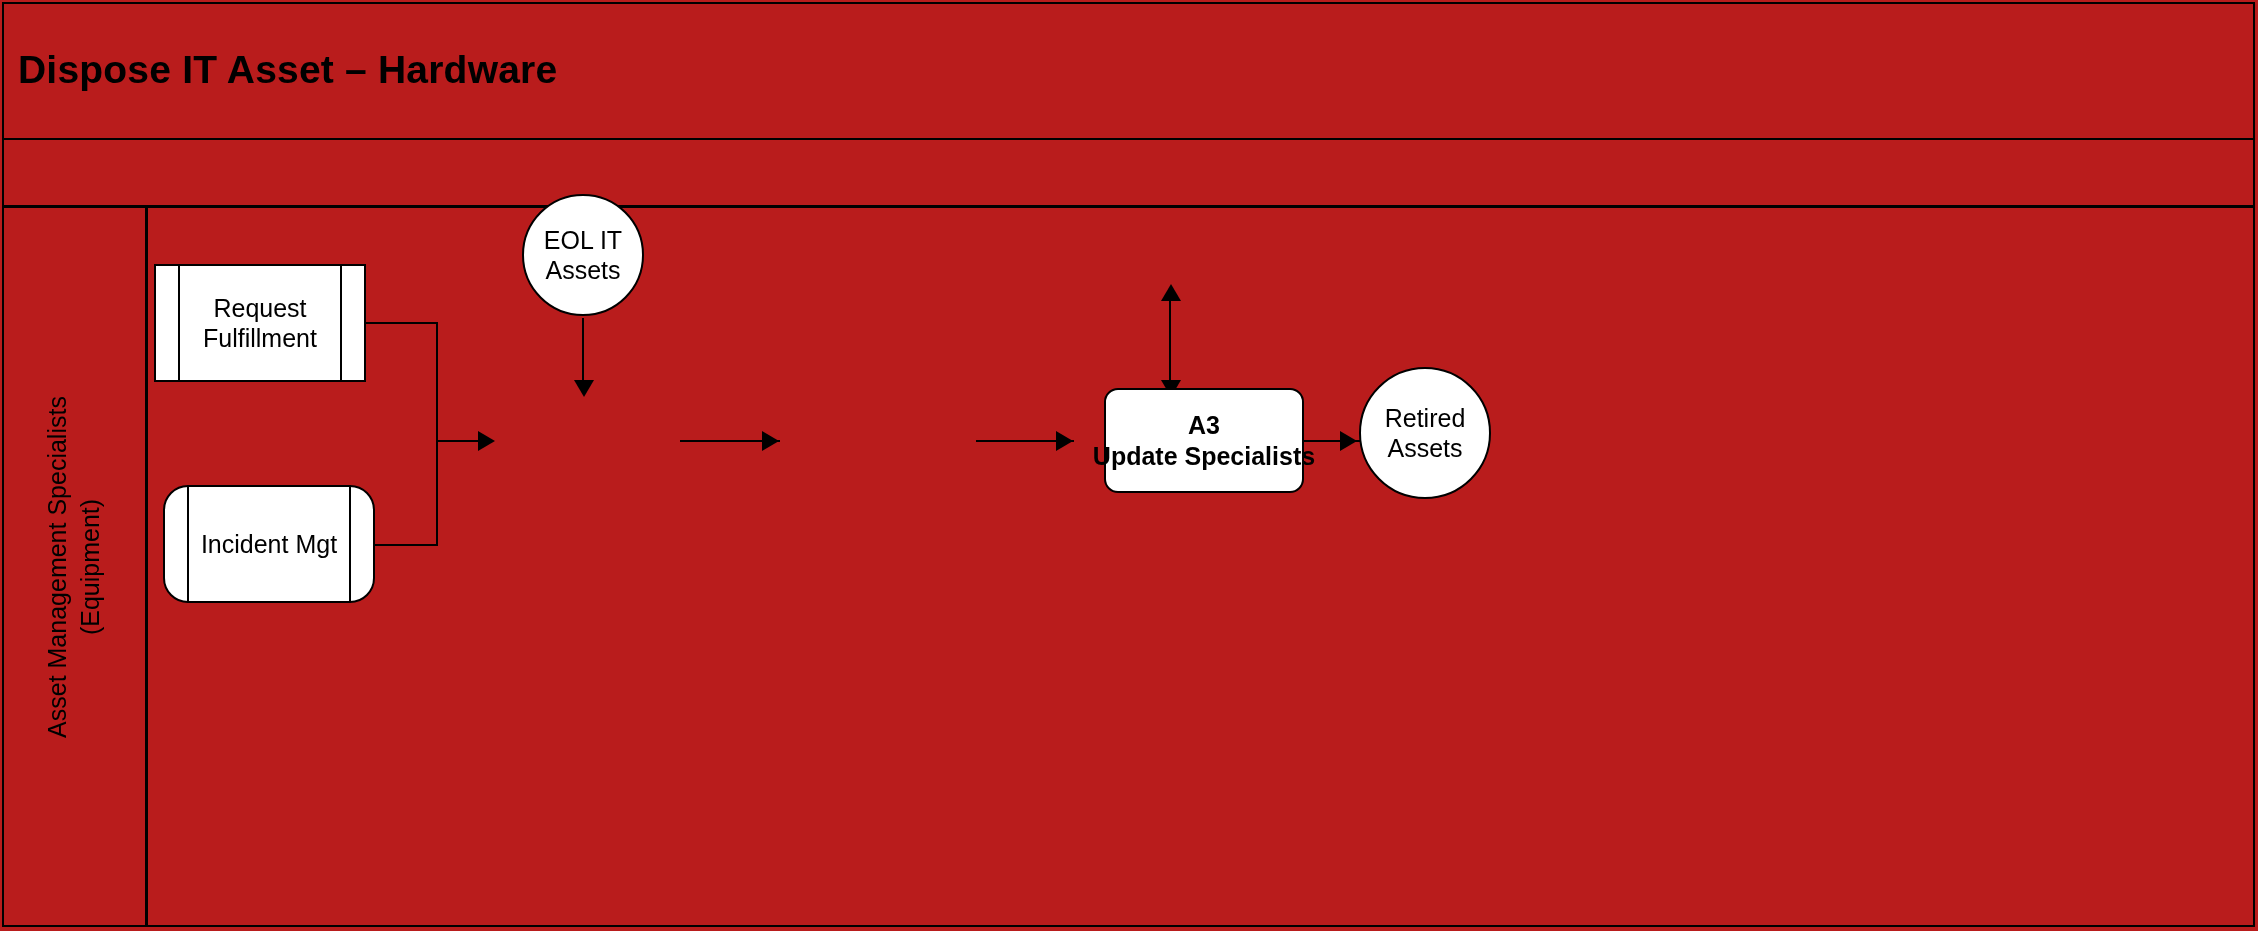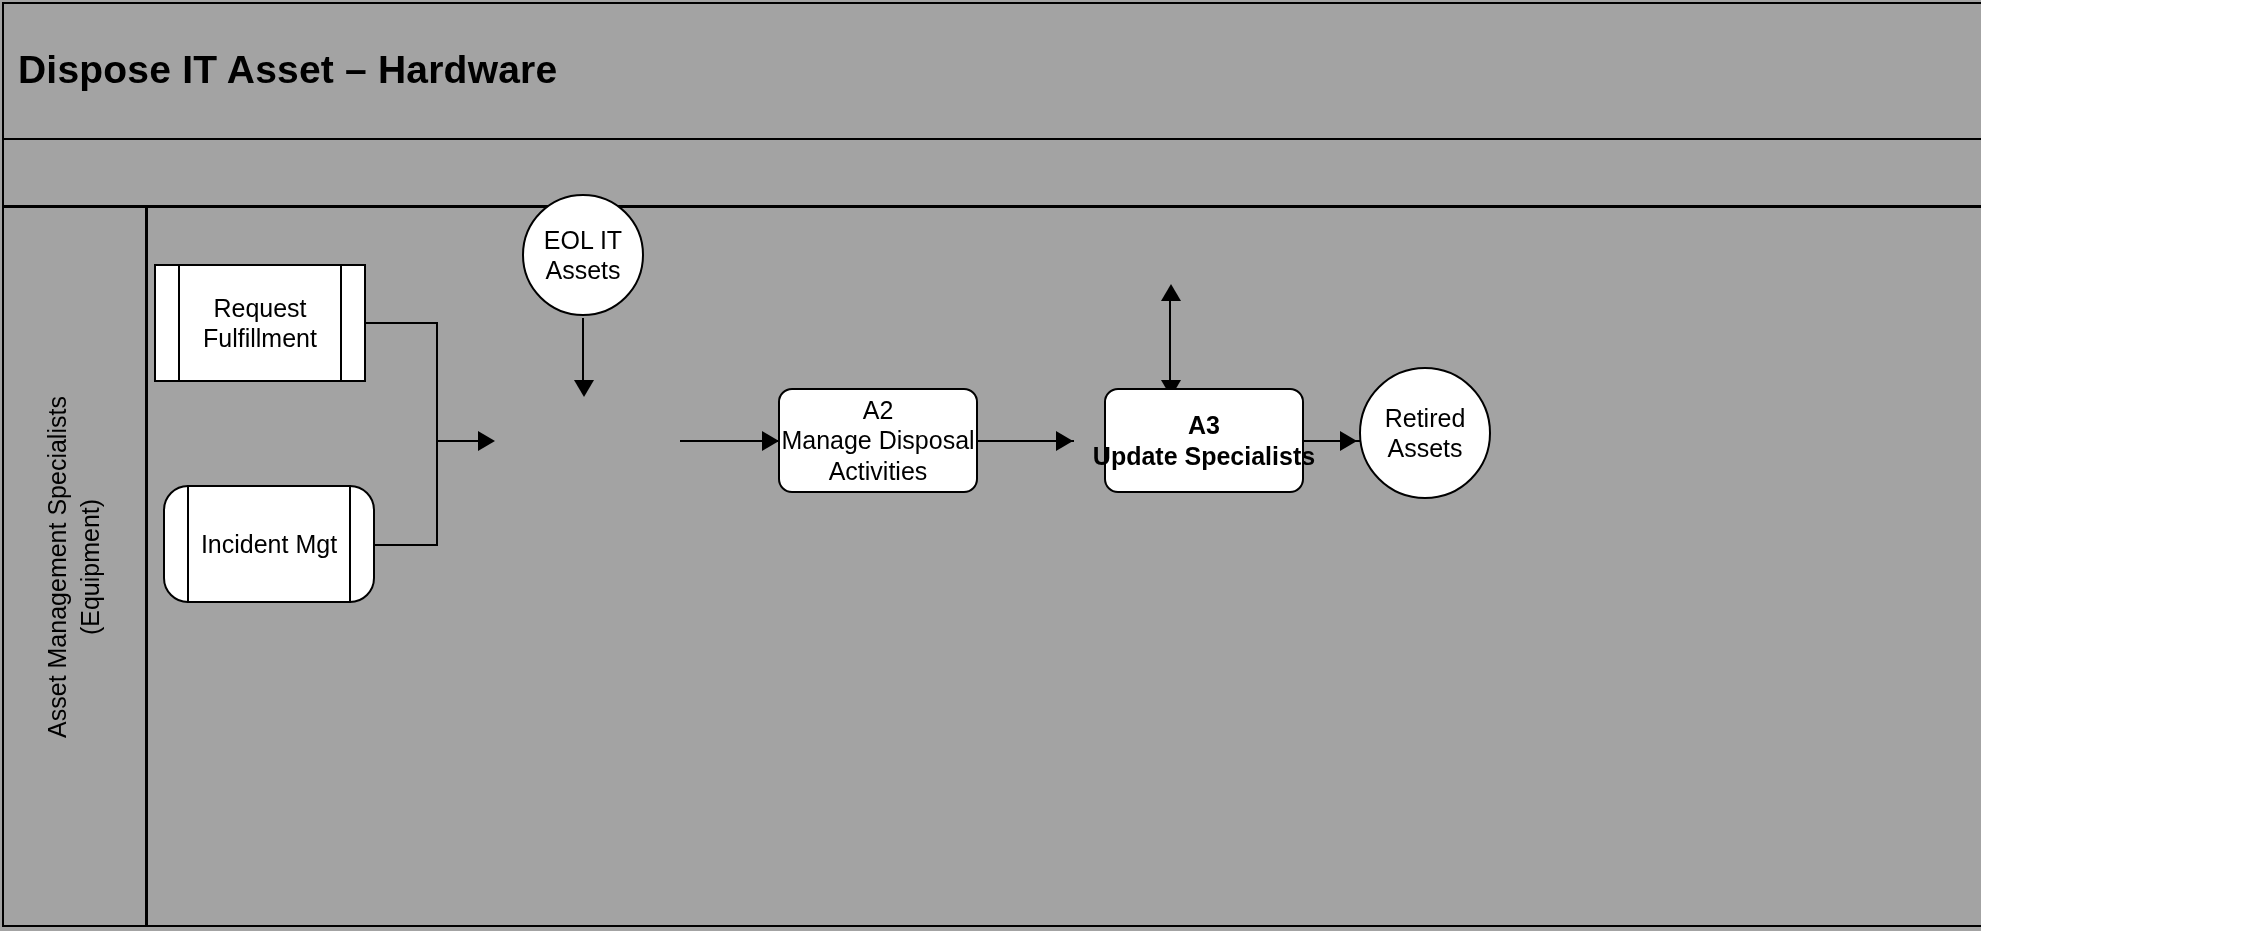--- a/index.html
+++ b/index.html
@@ -7,23 +7,23 @@
     margin: 0;
     padding: 0;
     background: #ffffff;
   }
   body {
     font-family: "Liberation Sans", sans-serif;
     color: #000000;
   }
   #page {
     position: relative;
-    width: 1981px;
+    width: 2258px;
     height: 931px;
-    background: #a3a3a3;
+    background: #b91c1c;
     overflow: hidden;
   }
 
   
   .frame-outer {
     position: absolute;
     left: 2px;
     top: 2px;
     width: 2253px;
     height: 925px;
@@ -243,27 +243,20 @@
       </div>
 
       <div class="node circle" style="left:374px; top:-14px; width:122px; height:122px;">
         <div class="node-text">
           <span class="ln">EOL IT</span>
           <span class="ln">Assets</span>
         </div>
       </div>
 
 
-      <div class="node activity" style="left:630px; top:180px; width:200px; height:105px;">
-        <div class="node-text">
-          <span class="ln">A2</span>
-          <span class="ln">Manage Disposal</span>
-          <span class="ln">Activities</span>
-        </div>
-      </div>
 
       <div class="node activity" style="left:956px; top:180px; width:200px; height:105px;font-weight:bold;">
         <div class="node-text">
           <span class="ln">A3</span>
           <span class="ln">Update Specialists</span>
         </div>
       </div>
 
 
       <div class="node circle" style="left:1211px; top:159px; width:132px; height:132px;">

